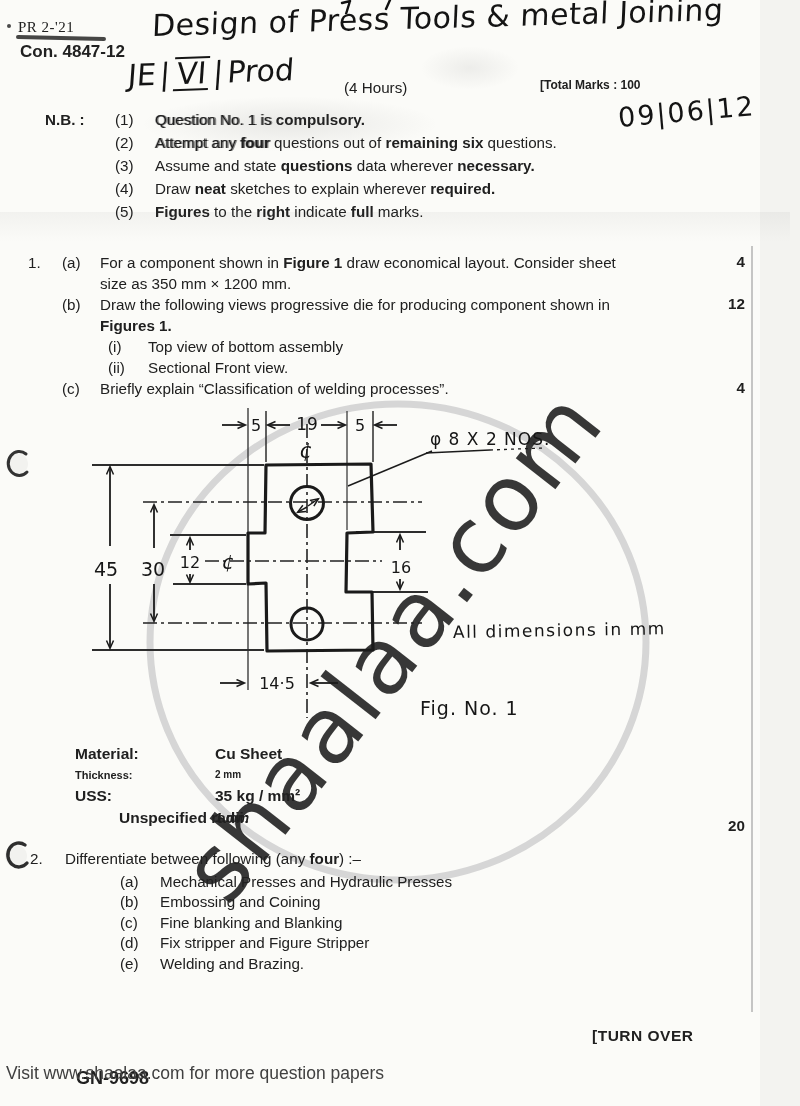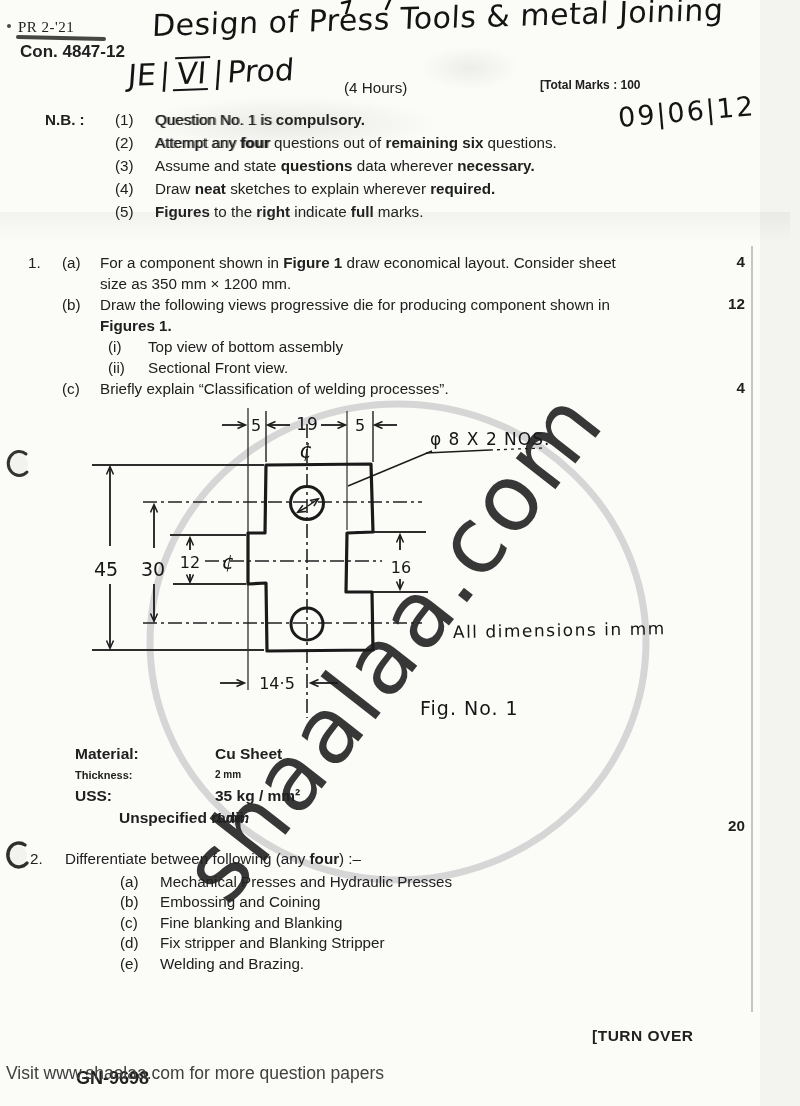--- a/index.html
+++ b/index.html
@@ -167,19 +167,19 @@
 <div class="t" style="left:30px;top:849px;">2.</div>
 <div class="t" style="left:65px;top:849px;"><span>Differentiate between following (any </span><span class="bold">four</span><span>) :–</span></div>
 <div class="marks" style="top:802px;margin-top:15px;">20</div>
 <div class="t" style="left:120px;top:872px;">(a)</div>
 <div class="t" style="left:160px;top:872px;">Mechanical Presses and Hydraulic Presses</div>
 <div class="t" style="left:120px;top:892px;">(b)</div>
 <div class="t" style="left:160px;top:892px;">Embossing and Coining</div>
 <div class="t" style="left:120px;top:913px;">(c)</div>
 <div class="t" style="left:160px;top:913px;">Fine blanking and Blanking</div>
 <div class="t" style="left:120px;top:933px;">(d)</div>
-<div class="t" style="left:160px;top:933px;">Fix stripper and Blanking Stripper</div>
+<div class="t" style="left:160px;top:933px;">Fix stripper and Figure Stripper</div>
 <div class="t" style="left:120px;top:954px;">(e)</div>
 <div class="t" style="left:160px;top:954px;">Welding and Brazing.</div>
 
 <div class="t bold" style="left:592px;top:1026px;font-size:15.5px;letter-spacing:.5px;">[TURN OVER</div>
 <div class="t bold" style="left:76px;top:1068px;font-size:18px;">GN-9698</div>
 <div class="t" style="left:6px;top:1063px;font-size:17.5px;color:#404040;">Visit www.shaalaa.com for more question papers</div>
 
 </body></html>

